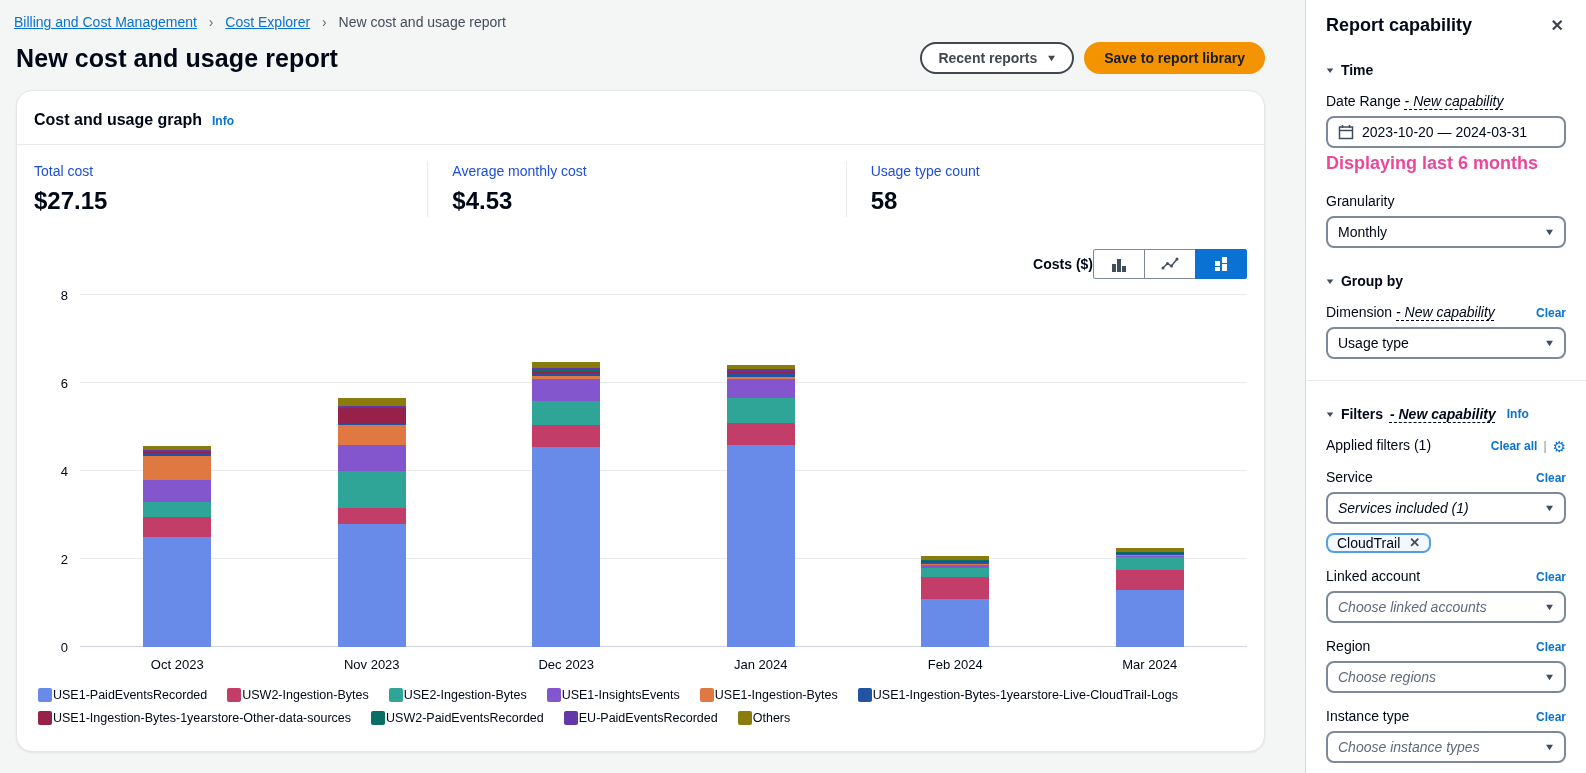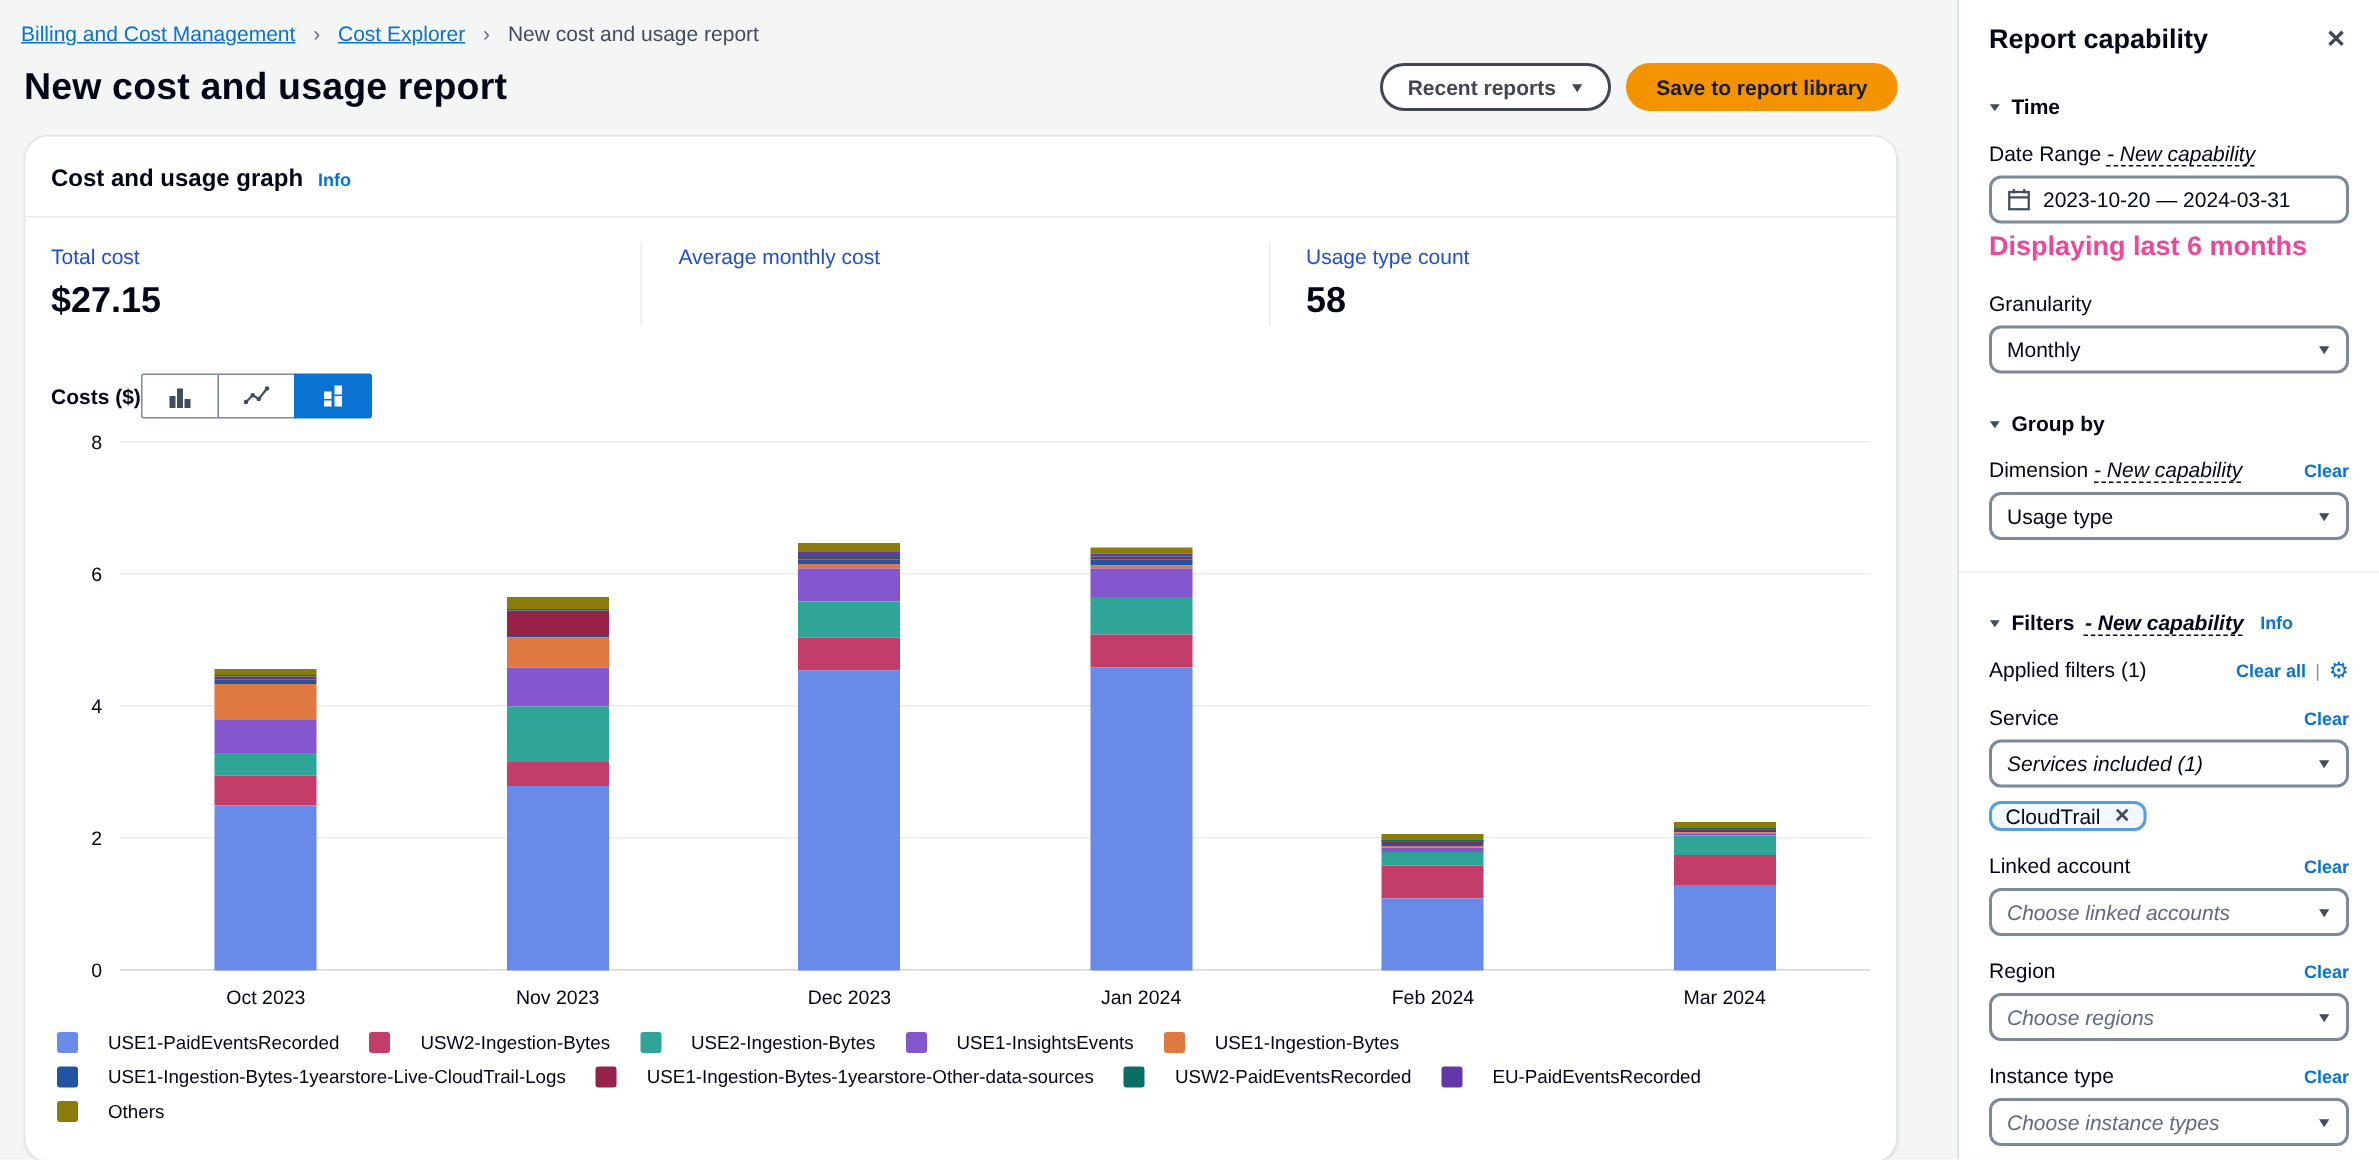--- a/index.html
+++ b/index.html
@@ -36,21 +36,21 @@
   
   .stats { display:flex; padding:16px 0 18px; }
   .stat { flex:1; padding:2px 24px; }
   .stat:first-child { padding-left:17px; }
   .stat + .stat { border-left:1px solid #e9ebed; }
   .stat .stat-label { font-size:14px; color:#1d4ed8; }
   .stat .stat-value { font-size:24px; font-weight:700; margin-top:8px; }
 
   
   .chart-section { padding:14px 17px 0; }
-  .chart-top { display:flex; justify-content:flex-start; align-items:center; }
+  .chart-top { display:flex; justify-content:flex-end; align-items:center; }
   .costs-label { font-size:14px; font-weight:700; }
   .seg-group { display:flex; }
   .seg { width:52px; height:30px; background:#fff; border:1px solid #7d8998; display:flex;
          align-items:center; justify-content:center; cursor:pointer; margin-left:-1px; }
   .seg:first-child { border-radius:2px 0 0 2px; margin-left:0; }
   .seg:last-child { border-radius:0 2px 2px 0; }
   .seg.active { background:#0972d3; border-color:#0972d3; }
 
   .plot-wrap { display:flex; margin-top:16px; }
   .y-axis { width:46px; position:relative; height:352px; flex:none; }
@@ -59,21 +59,21 @@
   .gridline { position:absolute; left:0; right:0; height:1px; background:#e9ebed; }
   .gridline.base { background:#d1d5db; }
   .bars { position:absolute; inset:0; display:flex; }
   .bar-col { flex:1; display:flex; justify-content:center; align-items:flex-end; }
   .bar-stack { width:68px; display:flex; flex-direction:column-reverse; }
   .bar-seg { width:100%; }
   .x-labels { display:flex; margin-left:46px; padding-top:10px; }
   .x-label { flex:1; text-align:center; font-size:13px; color:#000716; }
 
   .legend { display:flex; flex-wrap:wrap; gap:9px 20px; margin:16px 0 0 4px; padding-bottom:26px; max-width:1160px; }
-  .legend-item { display:flex; align-items:flex-end; gap:20px; font-size:12.5px; cursor:pointer; }
+  .legend-item { display:flex; align-items:flex-end; gap:1px; font-size:12.5px; cursor:pointer; }
   .swatch { width:14px; height:14px; border-radius:2px; flex:none; }
 
   
   .sidebar { width:281px; flex:none; background:#fff; border-left:1px solid #d5dbdb; position:relative;
              padding:14px 20px 0; overflow:hidden; }
   .panel-head { display:flex; justify-content:space-between; align-items:center; }
   .panel-head h2 { font-size:18px; font-weight:700; }
   .close { color:#424650; font-size:16px; font-weight:700; cursor:pointer; padding:2px; }
 
   .section-head { display:flex; align-items:center; gap:7px; font-weight:700; font-size:14px;
@@ -133,20 +133,21 @@
       <a class="info">Info</a>
     </div>
 
     <div class="stats">
         <div class="stat">
           <div class="stat-label">Total cost</div>
           <div class="stat-value">$27.15</div>
         </div>
         <div class="stat">
           <div class="stat-label">Average monthly cost</div>
+          <div class="stat-value">$4.53</div>
         </div>
         <div class="stat">
           <div class="stat-label">Usage type count</div>
           <div class="stat-value">58</div>
         </div>
       </div>
 
     <div class="chart-section">
       <div class="chart-top">
         <div class="costs-label">Costs ($)</div>

